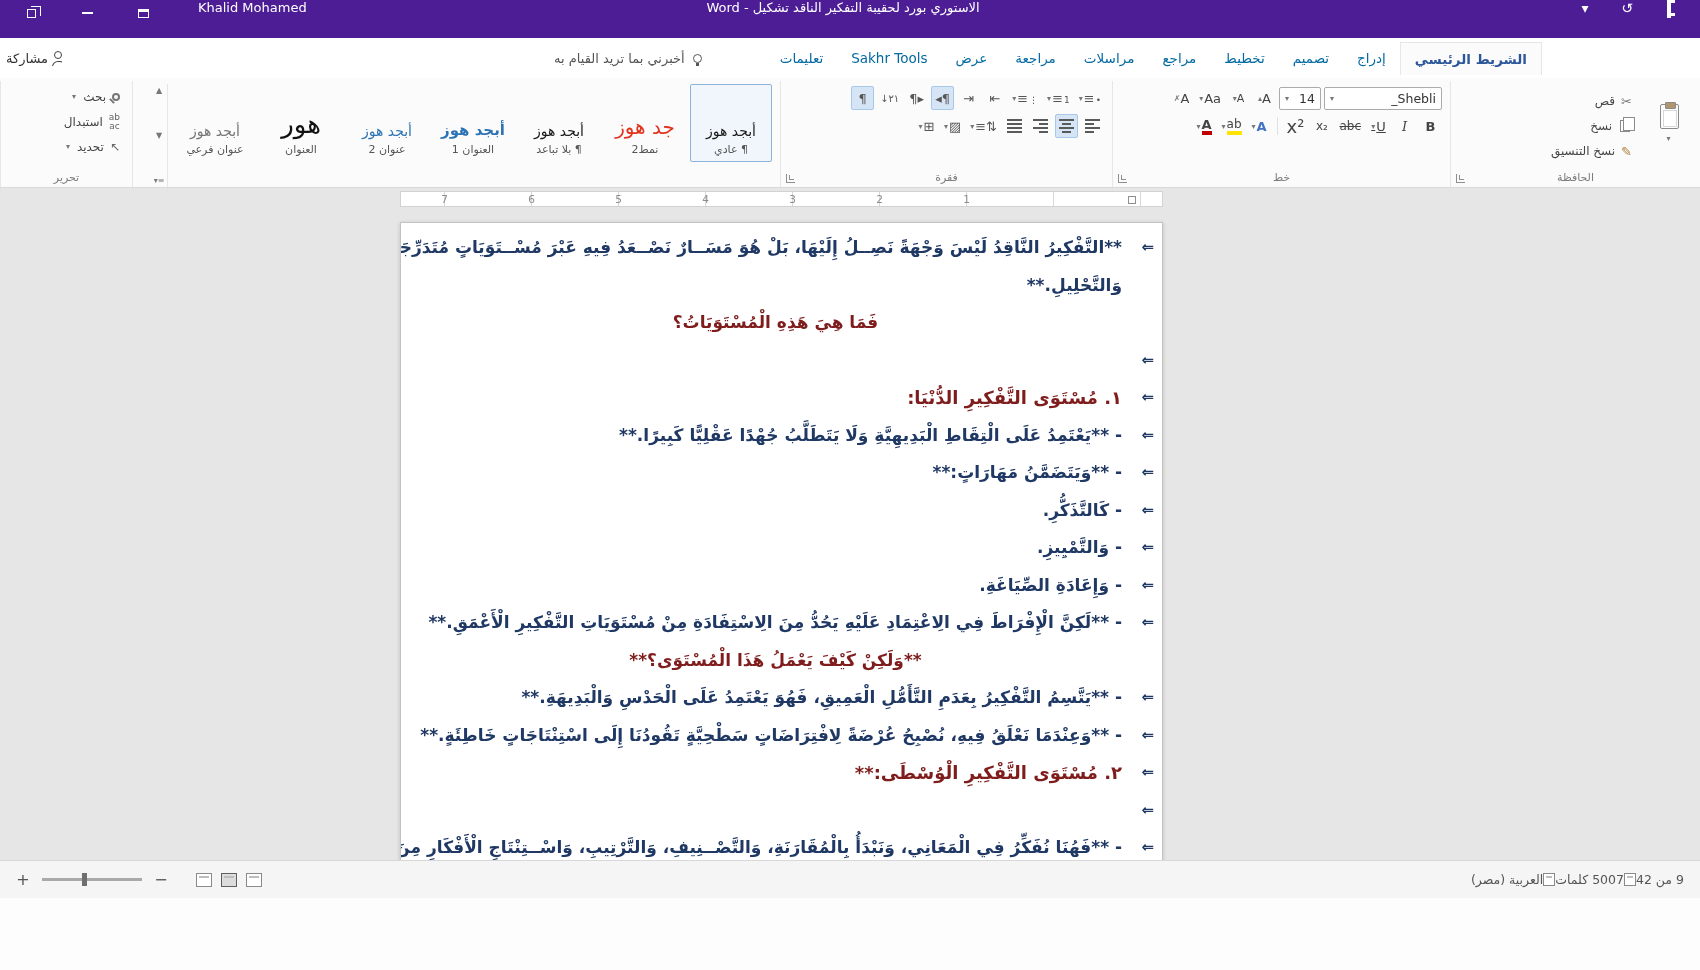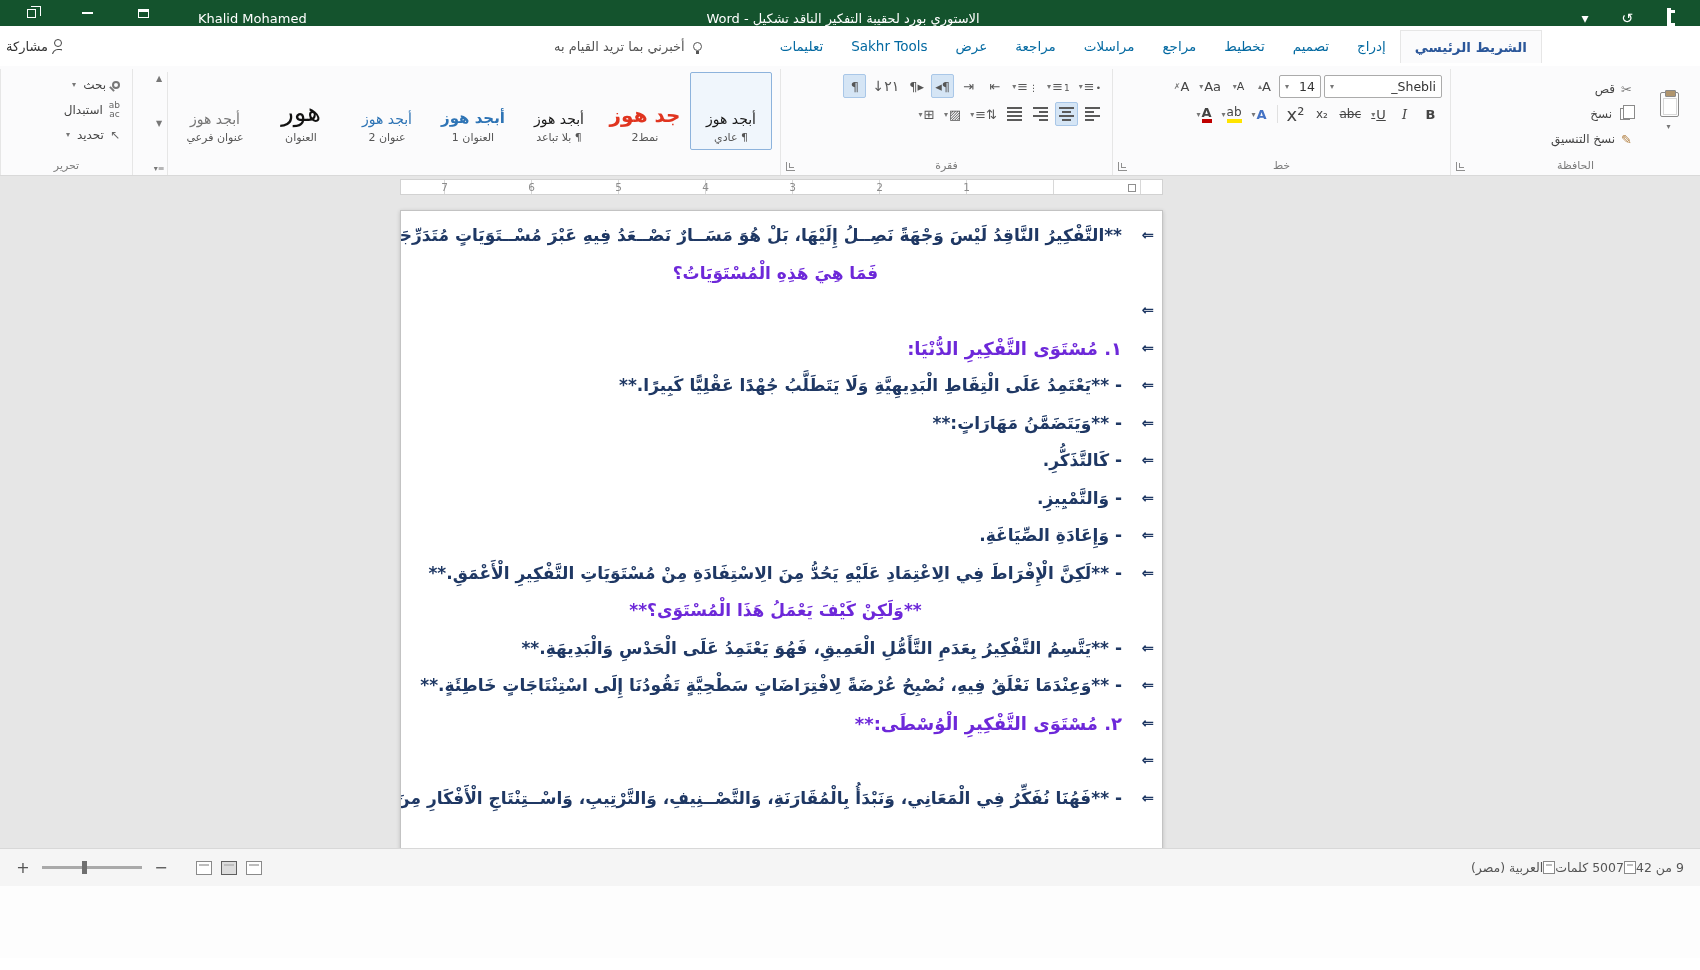--- a/index.html
+++ b/index.html
@@ -1,21 +1,21 @@
 <!DOCTYPE html>
 <html lang="ar"><head>
 <meta charset="utf-8">
 <style>
   * { box-sizing: border-box; margin: 0; padding: 0; }
   html,body { width:1700px; height:970px; overflow:hidden; }
   body { font-family:"DejaVu Sans", sans-serif; background:#fff; }
   .app { position:relative; width:1700px; height:970px; }
 
   
-  .titlebar { height:26px; background:#14532d; color:#fff; display:flex; align-items:flex-end; padding:0 8px; position:relative; }
+  .titlebar { height:38px; background:#4c1d95; color:#fff; display:flex; align-items:flex-start; padding:0 8px; position:relative; }
   .win-controls { display:flex; align-items:center; gap:26px; margin-left:8px; }
   .wc { width:30px; height:26px; display:flex; align-items:center; justify-content:center; cursor:default; }
   .ico-restore { width:9px; height:9px; border:1px solid #fff; position:relative; }
   .ico-restore::after { content:""; position:absolute; top:-4px; left:3px; width:9px; height:9px; border:1px solid #fff; border-bottom:none; border-left:none; }
   .ico-min { width:11px; border-top:2px solid #fff; }
   .ico-rd { width:11px; height:9px; border:1px solid #fff; position:relative; }
   .ico-rd::before { content:""; position:absolute; top:0; left:0; right:0; height:2px; background:#fff; }
   .tb-user { margin-left:40px; font-size:13px; }
   .tb-title { position:absolute; left:0; right:14px; text-align:center; font-size:13px; direction:rtl; pointer-events:none; }
   .qat { margin-left:auto; display:flex; align-items:center; gap:20px; margin-right:12px; }
@@ -85,21 +85,21 @@
   .al-icon { width:15px; display:flex; flex-direction:column; gap:2px; }
   .al-icon i { display:block; height:2px; background:#5a5a5a; }
   .al-r { align-items:flex-end; } .al-c { align-items:center; } .al-l { align-items:flex-start; }
   .w60 { width:60%; } .w100 { width:100%; }
 
   
   .stylerow { display:flex; gap:4px; align-items:stretch; }
   .scard { width:82px; height:78px; border:1px solid transparent; border-radius:2px; display:flex; flex-direction:column; align-items:center; justify-content:flex-end; padding:4px 2px 5px; gap:4px; background:transparent; }
   .scard.sel { border-color:#8db3dc; background:#f0f6fc; }
   .sprev { font-size:14px; color:#1a1a1a; white-space:nowrap; }
-  .v-red { color:#e0341f; font-weight:bold; font-size:20px; }
+  .v-red { color:#e0341f; font-weight:normal; font-size:20px; }
   .v-h1 { color:#2e74b5; font-weight:bold; font-size:15px; }
   .v-h2 { color:#2e74b5; font-size:14px; }
   .v-title { font-size:26px; color:#111; }
   .v-sub { color:#767676; }
   .sname { font-size:11px; color:#555; white-space:nowrap; }
   .sscroll { width:17px; display:flex; flex-direction:column; justify-content:space-between; border-right:1px solid #e6e6e6; margin-right:2px; padding:2px 0; align-items:center; color:#777; font-size:8px; }
 
   
   .ico-lens { width:8px; height:8px; border:2px solid #777; border-radius:50%; position:relative; display:inline-block; }
   .ico-lens::after { content:""; position:absolute; width:6px; height:2px; background:#777; transform:rotate(45deg); left:-5px; bottom:-3px; }
@@ -111,21 +111,21 @@
   .ruler { position:absolute; left:400px; top:3px; width:763px; height:16px; background:#fff; border:1px solid #d2d2d2; display:flex; align-items:center; font-size:10.5px; color:#8c8c8c; direction:ltr; background-image:repeating-linear-gradient(to right, transparent 0 43px, #d8d8d8 43px 44px, transparent 44px 87px); }
   .rnum { width:87px; text-align:center; }
   .indmark { position:absolute; right:26px; top:4px; width:8px; height:8px; background:#fff; border:1px solid #8f8f8f; }
 
   
   .docarea { position:relative; height:650px; background:#e6e6e6; overflow:hidden; }
   .page { position:absolute; left:400px; top:12px; width:763px; height:700px; background:#fff; border:1px solid #c3c3c3; box-shadow:0 1px 4px rgba(0,0,0,.18); padding:6px 40px 0 28px; overflow:hidden; }
   .dline { position:relative; height:37.5px; line-height:37.5px; direction:rtl; text-align:right; color:#1F3864; font-size:17px; font-weight:bold; white-space:nowrap; }
   .dline .parrow { position:absolute; right:-32px; top:0; font-size:15px; color:#1F3864; }
   .dline.center { text-align:center; }
-  .o { color:#6d28d9;margin-top:47px; }
+  .o { color:#7f1d1d;margin-top:47px; }
   .dline.h { font-size:18px; }
 
   .watermark { position:absolute; left:718px; top:826px; font-size:48px; font-weight:bold; color:#7d838a; opacity:.28; z-index:60; pointer-events:none; direction:rtl; }
 
   
   .statusbar { height:38px; background:#f5f5f5; border-top:1px solid #d8d8d8; display:flex; align-items:center; padding:0 16px; direction:ltr; color:#555; font-size:12.5px; }
   .zoom { display:flex; align-items:center; gap:12px; }
   .zbtn { font-size:16px; color:#555; width:14px; text-align:center; }
   .ztrack { width:100px; height:3px; background:#a9a9a9; position:relative; }
   .zthumb { position:absolute; left:40px; top:-5px; width:5px; height:13px; background:#6f6f6f; }
@@ -297,21 +297,21 @@
           <div class="fbtn">
               <span class="ig">⇥</span>
             </div>
           <div class="fbtn on">
               <span class="ig">¶◂</span>
             </div>
           <div class="fbtn">
               <span class="ig">▸¶</span>
             </div>
           <div class="fbtn">
-              <span class="ig" style="font-size:14px">٢١↓</span>
+              <span class="ig" style="font-size:10px">٢١↓</span>
             </div>
           <div class="fbtn on">
               <span class="ig">¶</span>
             </div>
         </div>
         <div class="frow">
           <div class="fbtn">
               <span class="al-icon al-r">
                 <i class="w100"></i>
                 <i class="w60"></i>
@@ -433,20 +433,21 @@
       <span class="rnum">3</span>
       <span class="rnum">2</span>
       <span class="rnum">1</span>
       <span class="indmark"></span>
     </div>
   </div>
 
   <div class="docarea">
     <div class="page">
       <div class="dline"><span class="parrow">⇐</span><span>**التَّفْكِيرُ النَّاقِدُ لَيْسَ وَجْهَةً نَصِــلُ إِلَيْهَا، بَلْ هُوَ مَسَــارٌ نَصْــعَدُ فِيهِ عَبْرَ مُسْــتَوَيَاتٍ مُتَدَرِّجَةٍ مِنَ الْفَهْمِ</span></div>
+      <div class="dline"><span>وَالتَّحْلِيلِ.**</span></div>
       <div class="dline center"><span class="o">فَمَا هِيَ هَذِهِ الْمُسْتَوَيَاتُ؟</span></div>
       <div class="dline"><span class="parrow">⇐</span><span></span></div>
       <div class="dline h"><span class="parrow">⇐</span><span class="o">١. مُسْتَوَى التَّفْكِيرِ الدُّنْيَا:</span></div>
       <div class="dline"><span class="parrow">⇐</span><span>- **يَعْتَمِدُ عَلَى الْتِقَاطِ الْبَدِيهِيَّةِ وَلَا يَتَطَلَّبُ جُهْدًا عَقْلِيًّا كَبِيرًا.**</span></div>
       <div class="dline"><span class="parrow">⇐</span><span>- **وَيَتَضَمَّنُ مَهَارَاتٍ:**</span></div>
       <div class="dline"><span class="parrow">⇐</span><span>- كَالتَّذَكُّرِ.</span></div>
       <div class="dline"><span class="parrow">⇐</span><span>- وَالتَّمْيِيزِ.</span></div>
       <div class="dline"><span class="parrow">⇐</span><span>- وَإِعَادَةِ الصِّيَاغَةِ.</span></div>
       <div class="dline"><span class="parrow">⇐</span><span>- **لَكِنَّ الْإِفْرَاطَ فِي الِاعْتِمَادِ عَلَيْهِ يَحُدُّ مِنَ الِاسْتِفَادَةِ مِنْ مُسْتَوَيَاتِ التَّفْكِيرِ الْأَعْمَقِ.**</span></div>
       <div class="dline center"><span class="o">**وَلَكِنْ كَيْفَ يَعْمَلُ هَذَا الْمُسْتَوَى؟**</span></div>

